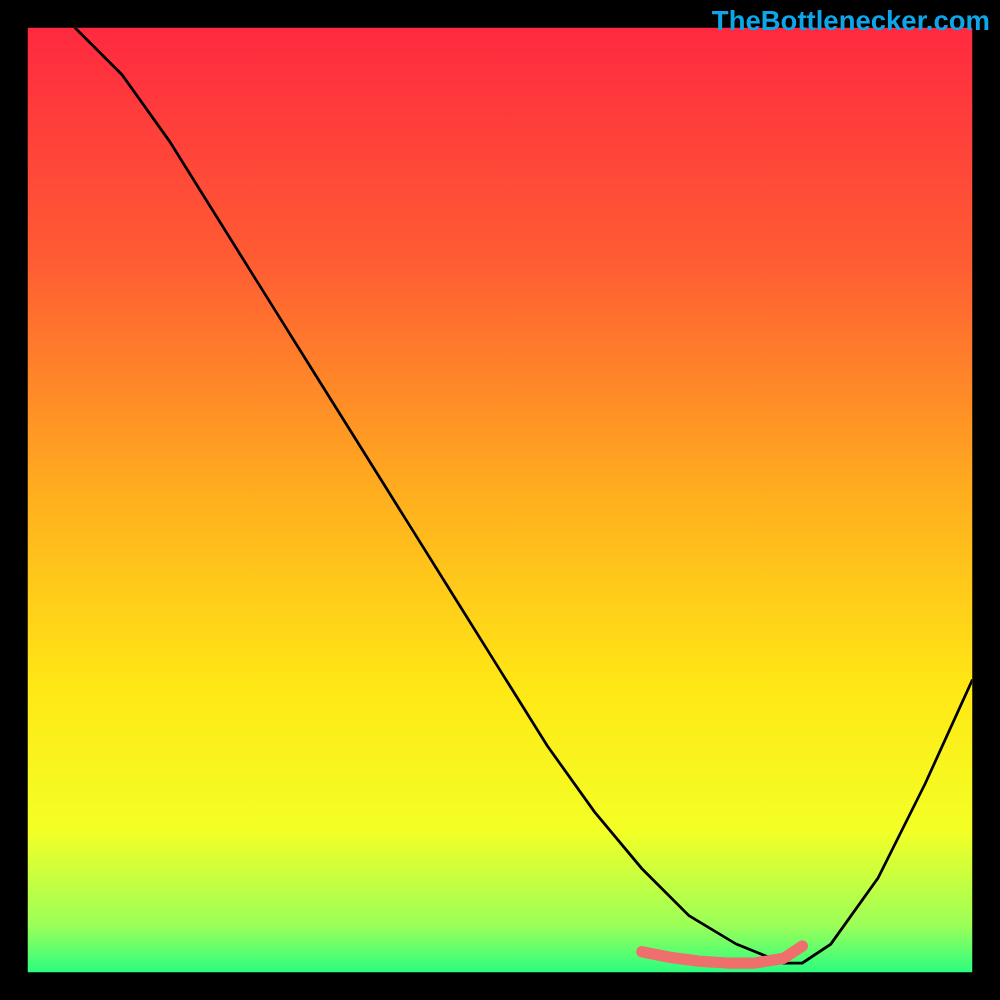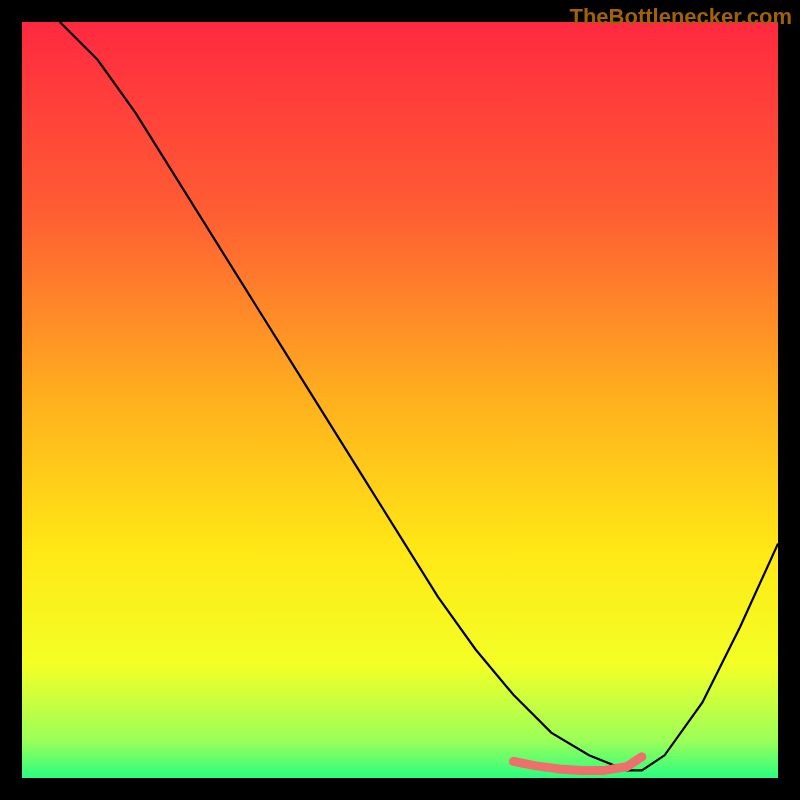--- a/index.html
+++ b/index.html
@@ -1,17 +1,17 @@
 <!DOCTYPE html>
 <html><head>
 <meta charset="utf-8">
 <style>
   * { margin: 0; padding: 0; box-sizing: border-box; }
   body { width: 800px; height: 800px; background: #000; position: relative; font-family: Arial, sans-serif; }
-  .watermark { position: absolute; top: 4px; right: 8px; color: #a16207; font-size: 22px; font-weight: bold; z-index: 10; }
+  .watermark { position: absolute; top: 4px; right: 8px; color: #0ea5e9; font-size: 22px; font-weight: bold; z-index: 10; }
   .plot-area { position: absolute; top: 22px; left: 22px; width: 756px; height: 756px; }
   .gradient-bg { position: absolute; top: 0; left: 0; width: 100%; height: 100%; }
   .curve-layer { position: absolute; top: 0; left: 0; width: 100%; height: 100%; }
 </style>
 </head>
 <body>
 
 <div class="watermark">TheBottlenecker.com</div>
 
 <div class="plot-area">

